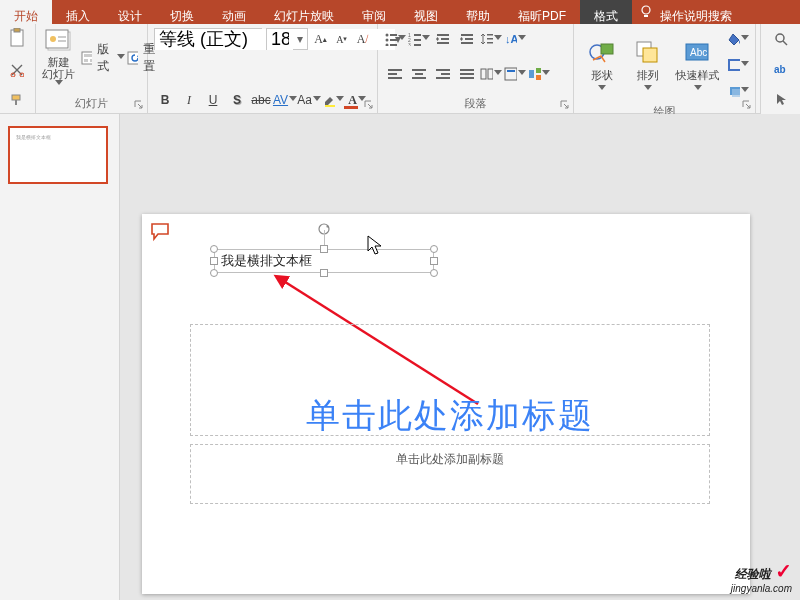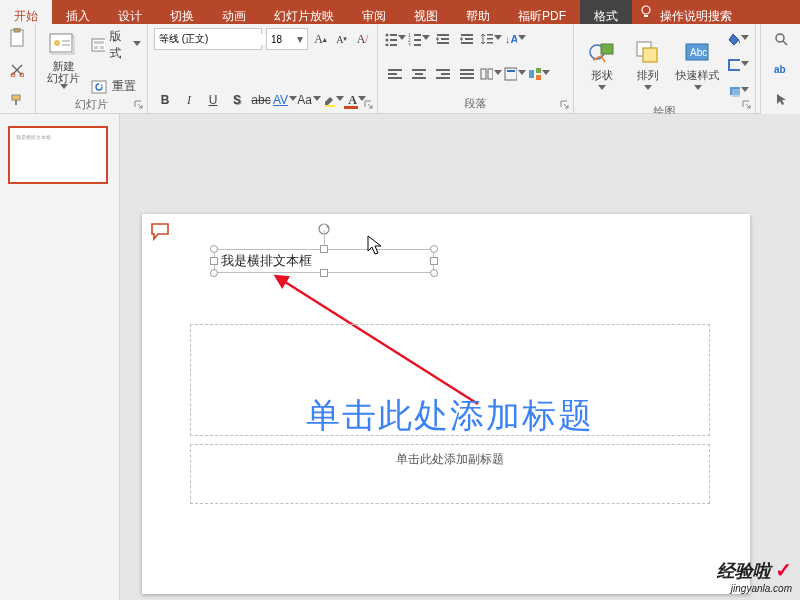--- a/index.html
+++ b/index.html
@@ -8,21 +8,21 @@
   .tab { padding: 4px 14px; line-height: 24px; cursor: pointer; }
   .tab.active { background: #f3f3f3; color: #b7472a; }
   .tab.format { background: #444; }
   .bulb { width: 16px; height: 16px; margin: 4px 4px 0 6px; }
   .ribbon { height: 90px; background: #f3f3f3; border-bottom: 1px solid #d4d4d4; display: flex; font-size: 12px; color: #444; }
   .group { border-right: 1px solid #d4d4d4; display: flex; flex-direction: column; justify-content: space-between; padding: 4px 6px 2px; }
   .group-label { text-align: center; font-size: 11px; color: #666; margin-top: 2px; }
   .launcher { position: absolute; right: 2px; bottom: 2px; width: 12px; height: 12px; }
   .group { position: relative; }
   .combo { display: inline-flex; align-items: center; border: 1px solid #c8c8c8; background: #fff; height: 22px; font-size: 12px; }
-  .combo input { border: none; outline: none; font-size: 10px; padding: 0 4px; }
+  .combo input { border: none; outline: none; font-size: 18px; padding: 0 4px; }
   .caret { width: 14px; text-align: center; color: #666; cursor: pointer; }
   .btn-sm { display: inline-flex; align-items: center; justify-content: center; width: 22px; height: 22px; color: #444; cursor: pointer; }
   .row { display: flex; align-items: center; gap: 2px; }
   .new-slide { display: flex; flex-direction: column; align-items: center; width: 48px; cursor: pointer; }
   .large-btn { display: flex; flex-direction: column; align-items: center; width: 48px; cursor: pointer; }
   .large-btn span { font-size: 11px; margin-top: 2px; }
   .workspace { display: flex; height: calc(600px - 114px); }
   .thumb-pane { width: 120px; background: #f3f3f3; padding: 12px 8px; border-right: 1px solid #d4d4d4; }
   .thumb { width: 100px; height: 58px; background: #fff; border: 2px solid #d24726; position: relative; }
   .thumb-inner { position: absolute; top: 6px; left: 6px; font-size: 5px; color: #999; }
@@ -34,21 +34,21 @@
   .handle { width: 8px; height: 8px; border: 1px solid #9c9c9c; background: #fff; border-radius: 50%; position: absolute; }
   .handle.sq { border-radius: 0; }
   .rotate-handle { position: absolute; left: 50%; top: -28px; transform: translateX(-50%); width: 14px; height: 14px; }
   .title-ph { position: absolute; left: 48px; top: 110px; width: 520px; height: 112px; border: 1px dashed #bfbfbf; display: flex; align-items: flex-end; justify-content: center; }
   .title-ph span { font-size: 34px; color: #3b82f6; font-weight: 400; letter-spacing: 2px; margin-bottom: -4px;}
   .subtitle-ph { position: absolute; left: 48px; top: 230px; width: 520px; height: 60px; border: 1px dashed #bfbfbf; display: flex; align-items: flex-start; justify-content: center; padding-top: 6px; }
   .subtitle-ph span { font-size: 12px; color: #555; }
   .arrow-svg { position: absolute; left: 126px; top: 60px; pointer-events: none; }
   .cursor-svg { position: absolute; left: 224px; top: 20px; pointer-events: none; }
   .watermark { position: absolute; right: 8px; bottom: 6px; text-align: right; }
-  .wm-title { font-size: 18px; font-weight: bold; font-style: italic; color: #222; }
+  .wm-title { font-size: 12px; font-weight: bold; font-style: italic; color: #222; }
   .wm-check { color: #e03; font-size: 20px; font-weight: bold; }
   .wm-url { font-size: 10px; font-style: italic; color: #222; }
   .acc-drop { display:inline-block; width:8px; height:8px; border-left:4px solid transparent; border-right:4px solid transparent; border-top:5px solid #666; vertical-align:middle; margin-left:1px;}
   .side-tools { position: absolute; right: 0; top: 24px; width: 40px; height: 90px; background:#f3f3f3; border-left:1px solid #d4d4d4; display:flex; flex-direction:column; justify-content:space-around; align-items:center;}
 </style>
 </head>
 <body>
 
 <div class="tabs">
   <div class="tab active">开始</div>
@@ -100,21 +100,21 @@
             <rect x="4" y="4" width="22" height="18" fill="#fff" stroke="#bbb"></rect>
             <rect x="2" y="2" width="22" height="18" fill="#fff" stroke="#888"></rect>
             <circle cx="9" cy="11" r="3" fill="#f0c060"></circle>
             <rect x="14" y="8" width="8" height="2" fill="#ccc"></rect>
             <rect x="14" y="12" width="8" height="2" fill="#ccc"></rect>
           </svg>
         <span style="font-size:11px; line-height:12px; text-align:center; white-space:pre">新建
 幻灯片</span>
         <span class="acc-drop"></span>
       </div>
-      <div style="display:flex; flex-direction:column; gap:16px; margin-left:4px">
+      <div style="display:flex; flex-direction:row; gap:2px; margin-left:4px">
         <div class="row">
             <svg width="16" height="14">
               <rect x="1" y="1" width="14" height="12" fill="#fff" stroke="#888"></rect>
               <rect x="3" y="3" width="10" height="3" fill="#ccc"></rect>
               <rect x="3" y="8" width="4" height="3" fill="#ccc"></rect>
               <rect x="9" y="8" width="4" height="3" fill="#ccc"></rect>
             </svg>
             <span style="margin-left:3px">版式</span>
             <span class="acc-drop"></span>
           </div>

